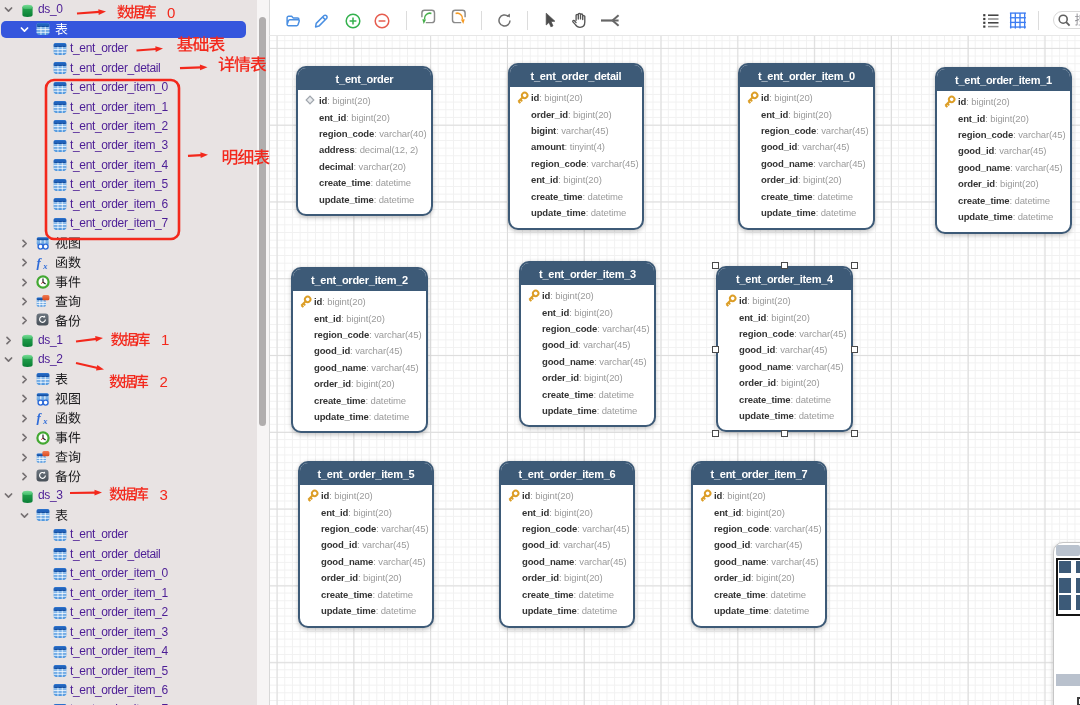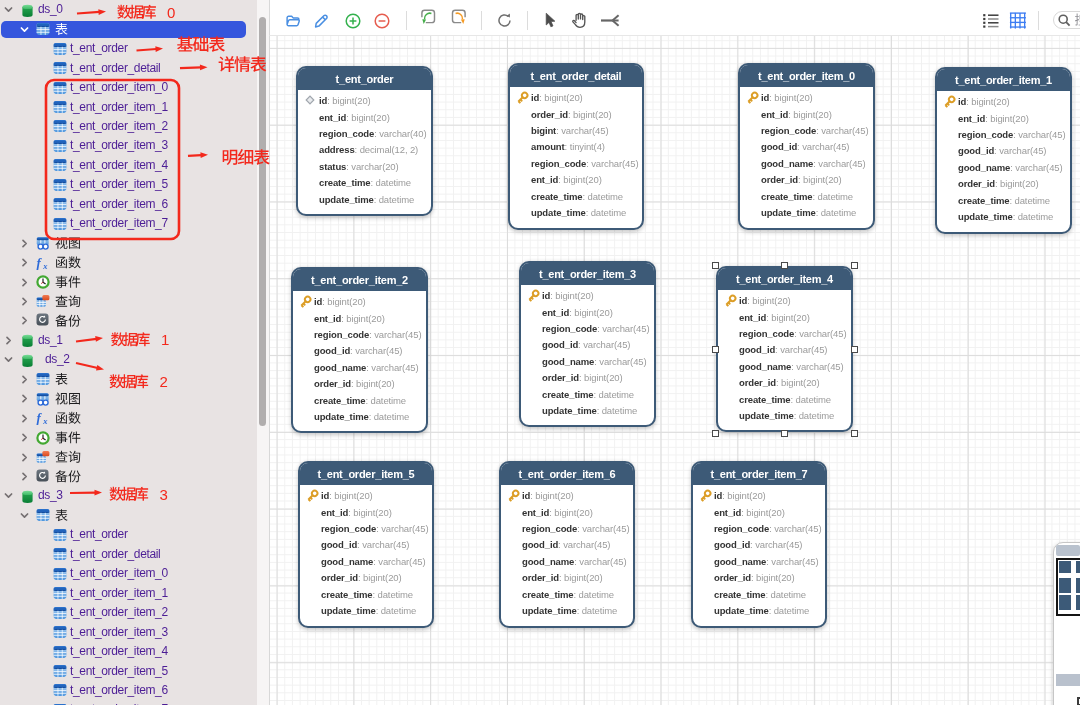--- a/index.html
+++ b/index.html
@@ -75,21 +75,21 @@
 <div id="cv"></div>
 <div class="card" style="left:296px;top:66px;width:137px;height:150px">
     <div class="chead">t_ent_order</div>
     <div class="cbody">
       <div class="fr"><svg class="fico" width="14" height="14" viewBox="0 0 14 14">
           <rect x="4.3" y="4.3" width="5.4" height="5.4" transform="rotate(45 7 7)" fill="#e9ebee" stroke="#a0a6ad" stroke-width="1.2"></rect>
         </svg><b>id</b><span>:&nbsp;bigint(20)</span></div>
       <div class="fr"><b>ent_id</b><span>:&nbsp;bigint(20)</span></div>
       <div class="fr"><b>region_code</b><span>:&nbsp;varchar(40)</span></div>
       <div class="fr"><b>address</b><span>:&nbsp;decimal(12, 2)</span></div>
-      <div class="fr"><b>status</b><span>:&nbsp;varchar(20)</span></div>
+      <div class="fr"><b>decimal</b><span>:&nbsp;varchar(20)</span></div>
       <div class="fr"><b>create_time</b><span>:&nbsp;datetime</span></div>
       <div class="fr"><b>update_time</b><span>:&nbsp;datetime</span></div>
     </div>
   </div>
 <div class="card" style="left:508px;top:63px;width:136px;height:167px">
     <div class="chead">t_ent_order_detail</div>
     <div class="cbody">
       <div class="fr"><svg class="fico" width="15" height="15" viewBox="0 0 15 15">
           <g transform="rotate(45 7.5 7.5)" fill="none" stroke="#dc9e27">
             <circle cx="7.5" cy="4.4" r="2.75" stroke-width="1.9"></circle>
@@ -540,21 +540,21 @@
 <ellipse cx="6.5" cy="2.9" rx="5.1" ry="2.2" fill="url(#dbt)"></ellipse>
 </svg>
 <div class="tl" style="left:38px;top:332.8px">ds_1</div>
 <svg style="position:absolute;left:4px;top:355.29999999999995px" width="9" height="9" viewBox="0 0 9 9">
     <polyline points="1.4,3 4.5,6.2 7.6,3" fill="none" stroke="#757072" stroke-width="1.7" stroke-linecap="round" stroke-linejoin="round"></polyline>
   </svg>
 <svg style="position:absolute;left:21px;top:353.79999999999995px" width="13" height="14" viewBox="0 0 13 14">
 <path d="M1.4 2.9 h10.2 v8.2 a5.1 1.9 0 0 1 -10.2 0 z" fill="url(#dbg)"></path>
 <ellipse cx="6.5" cy="2.9" rx="5.1" ry="2.2" fill="url(#dbt)"></ellipse>
 </svg>
-<div class="tl" style="left:45px;top:352.3px">ds_2</div>
+<div class="tl" style="left:38px;top:352.3px">ds_2</div>
 <svg style="position:absolute;left:20px;top:374.75px" width="9" height="9" viewBox="0 0 9 9">
     <polyline points="3,1.4 6.2,4.5 3,7.6" fill="none" stroke="#757072" stroke-width="1.7" stroke-linecap="round" stroke-linejoin="round"></polyline>
   </svg>
 <svg style="position:absolute;left:36px;top:372.25px" width="14" height="14" viewBox="0 0 13 13">
 <rect x="0.5" y="1" width="12" height="11" rx="2.6" fill="url(#tbg)"></rect>
 <rect x="0.5" y="1" width="12" height="3.6" rx="1.8" fill="url(#tbh)"></rect>
 <rect x="0.5" y="3.2" width="12" height="1.2" fill="url(#tbh)" opacity="0.7"></rect>
 <line x1="4.6" y1="4.4" x2="4.6" y2="12" stroke="#fff" stroke-width="0.7"></line>
 <line x1="8.6" y1="4.4" x2="8.6" y2="12" stroke="#fff" stroke-width="0.7"></line>
 <line x1="0.5" y1="7" x2="12.5" y2="7" stroke="#fff" stroke-width="0.7"></line>

